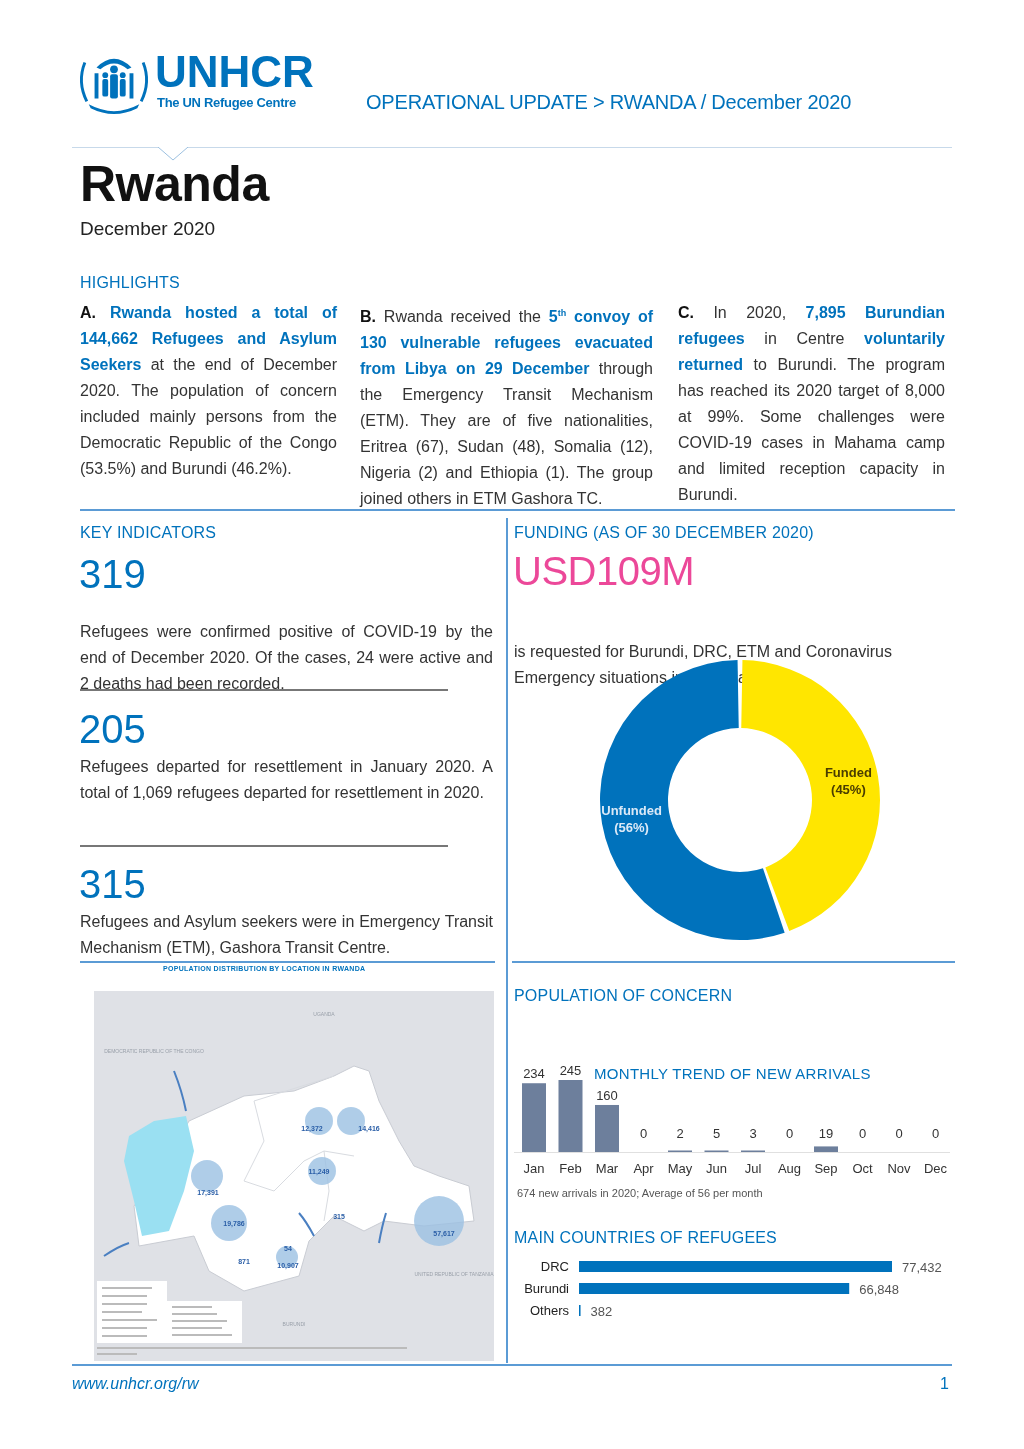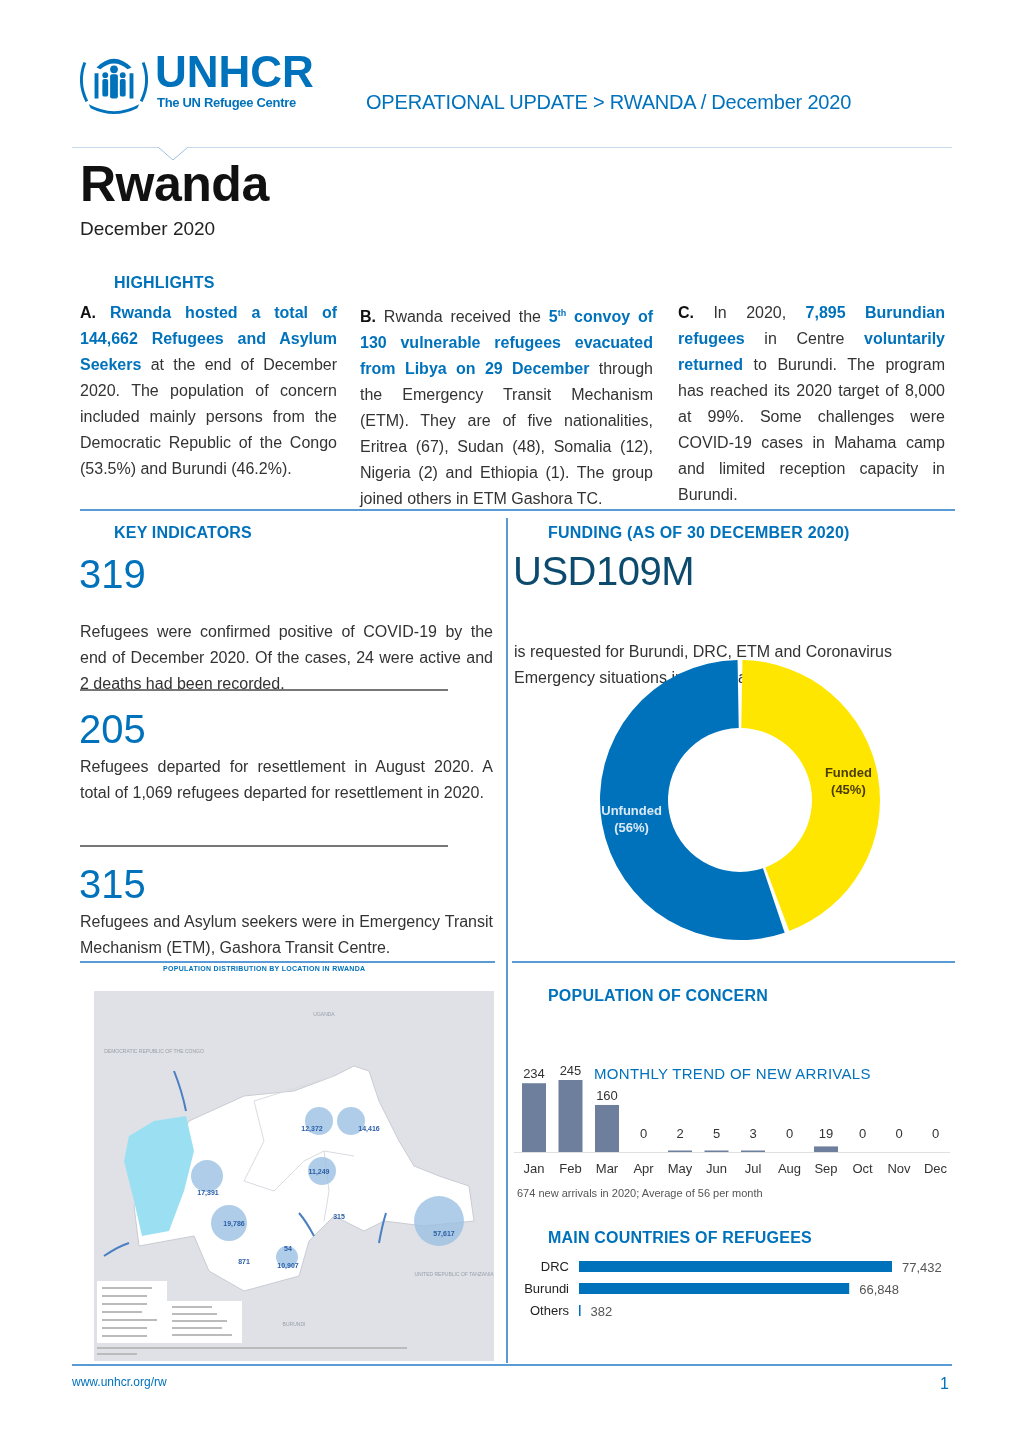--- a/index.html
+++ b/index.html
@@ -10,21 +10,21 @@
   #logo { left:72px; top:48px; width:270px; height:70px; }
   #logo-word { left:155px; top:50px; font-size:44px; font-weight:bold; color:#0072bc; letter-spacing:0px; line-height:44px; }
   #logo-sub { left:157px; top:95px; font-size:13px; font-weight:bold; color:#0072bc; letter-spacing:-0.3px; }
   #op-update { left:366px; top:91px; font-size:20px; color:#0072bc; letter-spacing:-0.2px; }
   #header-rule { left:72px; top:147px; width:880px; height:1px; background:#c7d9ea; }
   #header-chevron { left:158px; top:147px; width:30px; height:14px; }
   #title { left:80px; top:155px; font-size:50px; font-weight:bold; color:#111; letter-spacing:-0.5px;text-align:center; }
   #subtitle { left:80px; top:218px; font-size:19px; color:#222; }
 
   
-  .section-head { font-size:16px; font-weight:bold; color:#0072bc; letter-spacing:0.2px;margin-left:34px; }
+  .section-head { font-size:16px; font-weight:normal; color:#0072bc; letter-spacing:0.2px; }
   #highlights-head { left:80px; top:274px; }
   .hcol { top:300px; width:257px; font-size:16px; line-height:26px; text-align:justify; color:#333; }
   #hcol-a { left:80px; }
   #hcol-b { left:360px; width:293px; }
   #hcol-c { left:678px; width:267px; }
   .hcol .hl { color:#0072bc; font-weight:bold; }
   .hcol .lbl { font-weight:bold; color:#111; }
   .hcol sup { font-size:9px; }
   #hl-rule { left:80px; top:509px; width:875px; height:2px; background:#5b9bd5; }
 
@@ -41,42 +41,42 @@
   #ki-rule2 { top:845px; }
   #ki3-num { top:862px; }
   #ki3-text { top:909px; }
   #ki-bottom-rule { left:80px; top:961px; width:415px; height:2px; background:#5b9bd5; }
 
   
   #vdiv { left:506px; top:518px; width:2px; height:845px; background:#5b9bd5; }
 
   
   #fund-head { left:514px; top:524px; }
-  #fund-num { left:513px; top:549px; font-size:40px; color:#0c4a6e; letter-spacing:-0.5px; }
+  #fund-num { left:513px; top:549px; font-size:40px; color:#ec4899; letter-spacing:-0.5px; }
   #fund-text { left:514px; top:599px; width:420px; font-size:16px; line-height:26px; color:#333;margin-top:40px; }
   #donut { left:590px; top:655px; width:300px; height:290px; }
   #pop-rule { left:512px; top:961px; width:443px; height:2px; background:#5b9bd5; }
 
   
   #pop-head { left:514px; top:987px; }
   #bars-title { left:594px; top:1065px; font-size:15px; color:#0072bc; letter-spacing:0.3px; }
   #bars { left:514px; top:1050px; width:440px; height:160px; }
   #bars-note { left:517px; top:1187px; font-size:11px; color:#555; }
 
   
   #countries-head { left:514px; top:1229px; }
   #countries { left:514px; top:1255px; width:440px; height:75px; }
 
   
   #map-title { left:163px; top:965px; font-size:7px; font-weight:bold; color:#0072bc; letter-spacing:0.3px; }
   #map { left:94px; top:991px; width:400px; height:370px; }
 
   
   #footer-rule { left:72px; top:1364px; width:880px; height:2px; background:#5b9bd5; }
-  #footer-url { left:72px; top:1375px; font-size:12px; color:#0072bc; }
+  #footer-url { left:72px; top:1375px; font-size:16px; color:#0072bc;font-style:italic; }
   #footer-page { left:940px; top:1375px; font-size:16px; color:#0072bc; }
 </style>
 </head>
 <body>
 
 <svg id="logo" class="abs" viewBox="0 0 80 70" style="width:84px;height:68px;">
   <g fill="none" stroke="#0072bc" stroke-width="3">
     <path d="M10 15 Q2 35 12 55"></path>
     <path d="M70 15 Q78 35 68 55"></path>
   </g>
@@ -107,21 +107,21 @@
 <div id="hcol-a" class="abs hcol"><span class="lbl">A.</span><span class="hl"> Rwanda hosted a total of 144,662 Refugees and Asylum Seekers</span><span> at the end of December 2020. The population of concern included mainly persons from the Democratic Republic of the Congo (53.5%) and Burundi (46.2%).</span></div>
 <div id="hcol-b" class="abs hcol"><span class="lbl">B.</span><span> Rwanda received the </span><span class="hl">5</span><sup class="hl">th</sup><span class="hl"> convoy of 130 vulnerable refugees evacuated from Libya on 29 December</span><span> through the Emergency Transit Mechanism (ETM). They are of five nationalities, Eritrea (67), Sudan (48), Somalia (12), Nigeria (2) and Ethiopia (1). The group joined others in ETM Gashora TC.</span></div>
 <div id="hcol-c" class="abs hcol"><span class="lbl">C.</span><span> In 2020, </span><span class="hl">7,895 Burundian refugees</span><span> in Centre </span><span class="hl">voluntarily returned</span><span> to Burundi. The program has reached its 2020 target of 8,000 at 99%. Some challenges were COVID-19 cases in Mahama camp and limited reception capacity in Burundi.</span></div>
 <div id="hl-rule" class="abs"></div>
 
 <div id="ki-head" class="abs section-head">KEY INDICATORS</div>
 <div id="ki1-num" class="abs ki-num">319</div>
 <div id="ki1-text" class="abs ki-text">Refugees were confirmed positive of COVID-19 by the end of December 2020. Of the cases, 24 were active and 2 deaths had been recorded.</div>
 <div id="ki-rule1" class="abs ki-rule"></div>
 <div id="ki2-num" class="abs ki-num">205</div>
-<div id="ki2-text" class="abs ki-text">Refugees departed for resettlement in August 2020. A total of 1,069 refugees departed for resettlement  in 2020.</div>
+<div id="ki2-text" class="abs ki-text">Refugees departed for resettlement in January 2020. A total of 1,069 refugees departed for resettlement  in 2020.</div>
 <div id="ki-rule2" class="abs ki-rule"></div>
 <div id="ki3-num" class="abs ki-num">315</div>
 <div id="ki3-text" class="abs ki-text">Refugees and Asylum seekers were in Emergency Transit Mechanism (ETM), Gashora Transit Centre.</div>
 <div id="ki-bottom-rule" class="abs"></div>
 
 <div id="vdiv" class="abs"></div>
 
 <div id="fund-head" class="abs section-head">FUNDING (AS OF 30 DECEMBER 2020)</div>
 <div id="fund-num" class="abs">USD109M</div>
 <div id="fund-text" class="abs">is requested for Burundi, DRC, ETM and Coronavirus Emergency situations in Rwanda.</div>

